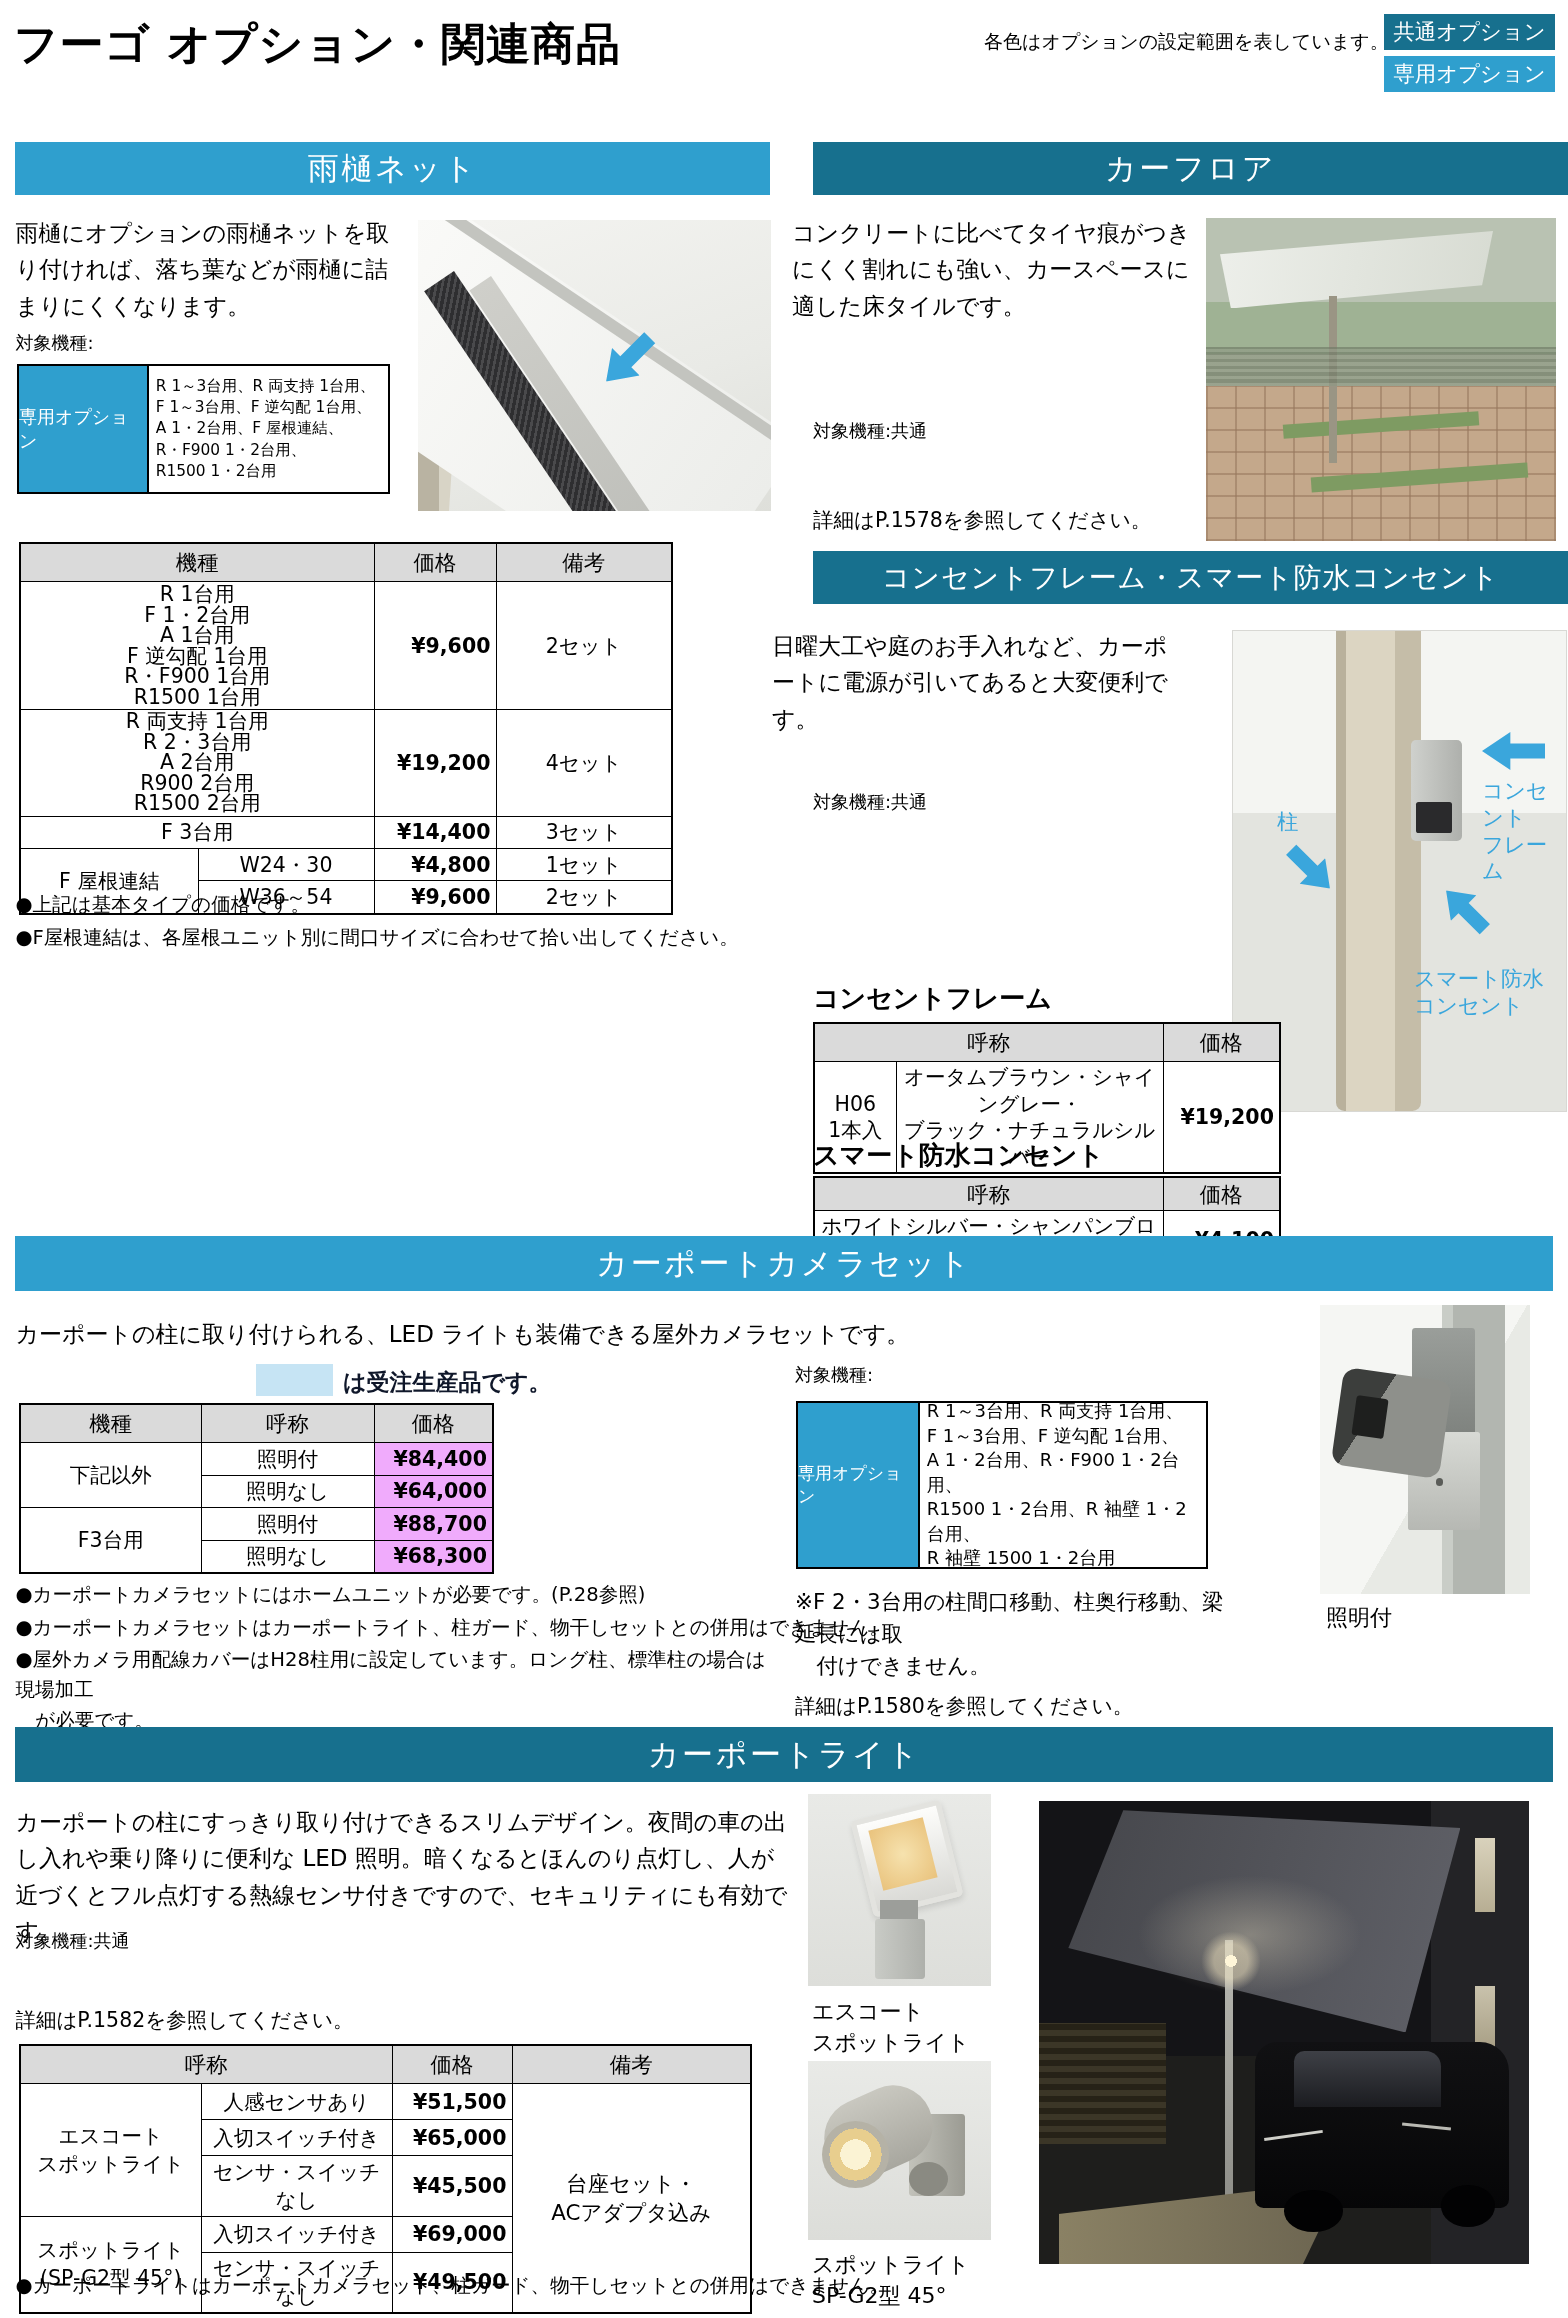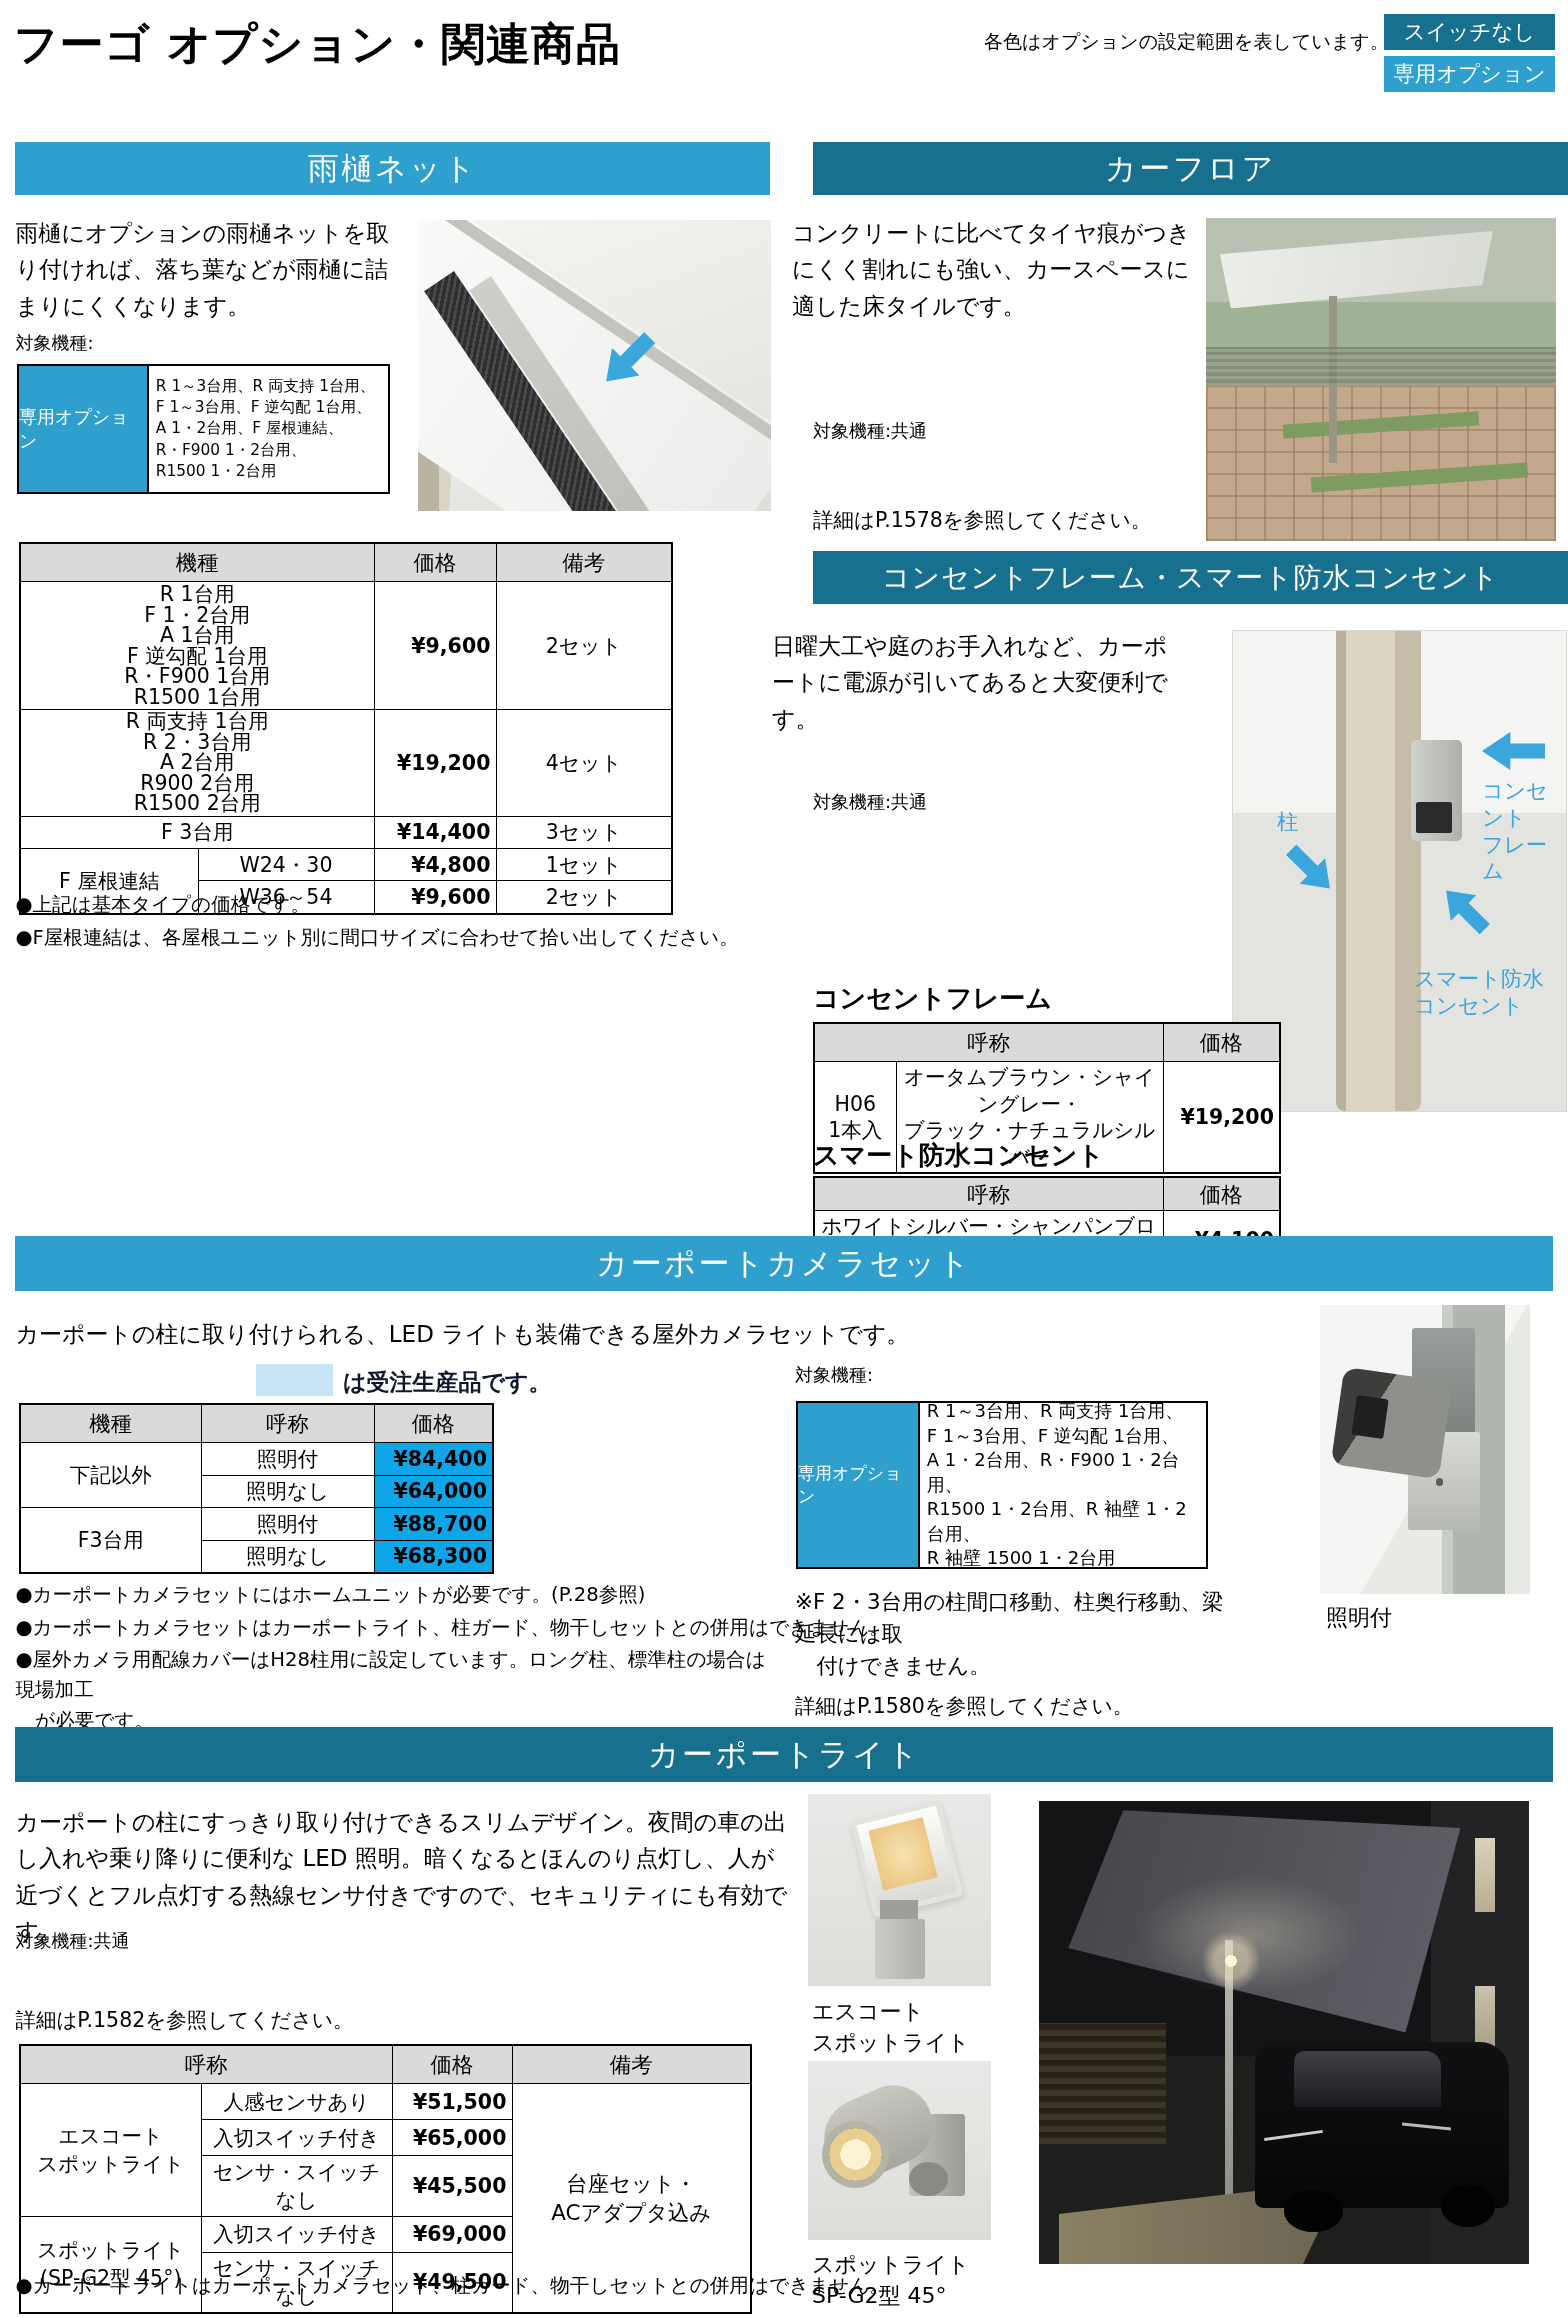--- a/index.html
+++ b/index.html
@@ -20,21 +20,21 @@
   .pre{white-space:pre-line;}
   .sub-title{font-size:26px;font-weight:bold;}
   .caption{font-size:22px;line-height:1.4;white-space:pre-line;}
   
   table.tbl{border-collapse:collapse;position:absolute;table-layout:fixed;background:#fff;border:2.6px solid #000;}
   table.tbl th,table.tbl td{border:1.7px solid #000;padding:1.7px 5.1px;vertical-align:middle;font-size:20.5px;}
   table.tbl th{background:#DADADA;font-weight:normal;text-align:center;height:34px;font-size:21.4px;}
   td.center{text-align:center;}
   td.price{text-align:right;font-weight:bold;font-size:22px;padding-right:8.5px;white-space:nowrap;}
   td.models{font-size:17px;line-height:20.5px;text-align:center;padding:2.6px 1.7px;}
-  td.order{background:#0ea5e9;}
+  td.order{background:#f0abfc;}
   td.small-cell{font-size:19px;line-height:1.3;text-align:center;}
   
   .target-box{position:absolute;border:2.6px solid #000;display:flex;background:#fff;}
   .target-badge{color:#fff;display:flex;align-items:center;justify-content:center;flex:none;}
   .target-models{white-space:pre-line;display:flex;flex-direction:column;justify-content:center;padding:5.1px 6.8px;}
   
   .photo{position:absolute;overflow:hidden;}
   .shape{position:absolute;}
   .blue-arrow{position:absolute;background:#3AA6DC;
     clip-path:polygon(0 50%,45% 0,45% 30%,100% 30%,100% 70%,45% 70%,45% 100%);}
@@ -42,21 +42,21 @@
   .legend-swatch{position:absolute;width:77px;height:32px;background:#C6E4F4;}
   .legend-text{position:absolute;font-size:23px;font-weight:600;color:#0f172a;}
 </style>
 </head>
 <body>
 
 <div class="page">
 
   <div class="abs page-title" style="left:13.7px;top:15.4px;">フーゴ オプション・関連商品</div>
   <div class="abs color-note" style="left:984px;top:29px;">各色はオプションの設定範囲を表しています。</div>
-  <div class="abs badge teal-bg" style="left:1384px;top:13.7px;">スイッチなし</div>
+  <div class="abs badge teal-bg" style="left:1384px;top:13.7px;">共通オプション</div>
   <div class="abs badge blue-bg" style="left:1384px;top:56px;">専用オプション</div>
 
   <div class="abs banner blue-bg" style="left:15.4px;top:142px;width:755px;">雨樋ネット</div>
   <div class="abs desc" style="left:15.4px;top:215px;width:395px;">雨樋にオプションの雨樋ネットを取り付ければ、落ち葉などが雨樋に詰まりにくくなります。</div>
   <div class="abs plain" style="left:15.4px;top:331px;">対象機種:</div>
 
   <div class="target-box" style="left:17px;top:364px;width:369px;height:126px;">
     <div class="target-badge blue-bg" style="width:128px;font-size:18px;">専用オプション</div>
     <div class="target-models" style="font-size:15.4px;line-height:1.38;border-left:2.6px solid #000;flex:1;">R 1～3台用、R 両支持 1台用、
 F 1～3台用、F 逆勾配 1台用、

